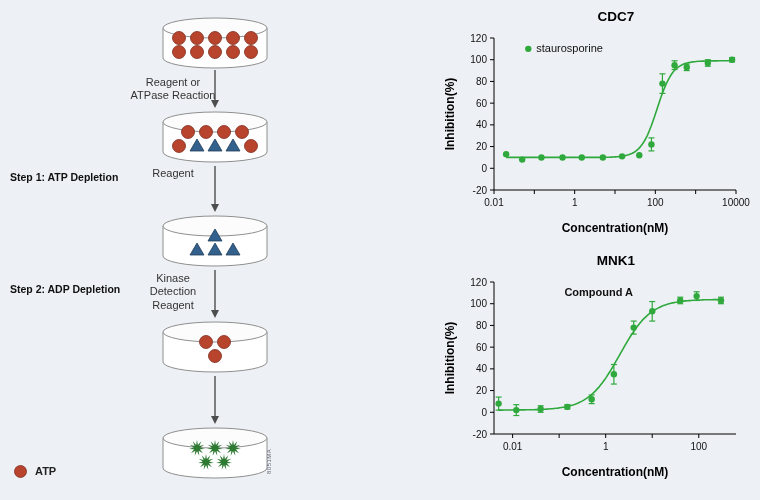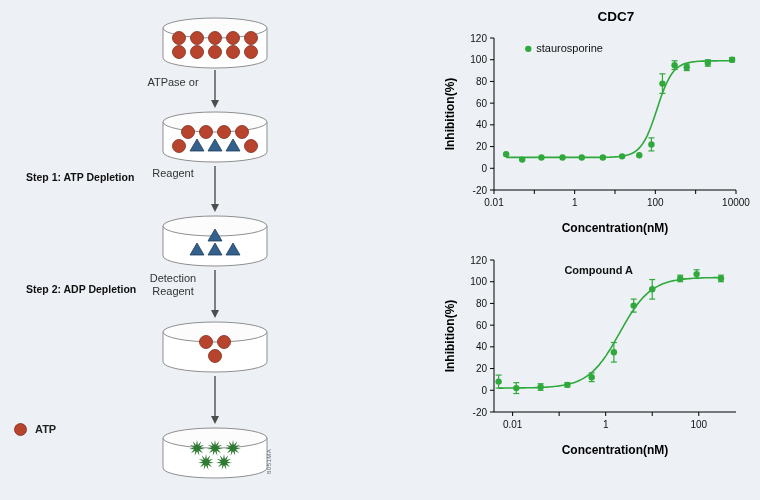--- a/index.html
+++ b/index.html
@@ -2,23 +2,23 @@
 <html><head>
 <meta charset="utf-8">
 <style>
   html,body{margin:0;padding:0;background:#dfe3e8;}
   .screen{position:relative;width:760px;height:500px;background:#edf1f5;
           font-family:"Liberation Sans",sans-serif;overflow:hidden;}
   .diagram-svg{position:absolute;left:0;top:0;}
   .arrow-label{position:absolute;left:104px;width:138px;text-align:center;
                font-size:11px;color:#333;line-height:1.22;}
   .step-label{position:absolute;left:10px;font-size:10.5px;font-weight:bold;
-              color:#101010;white-space:nowrap;margin-left:16px;}
+              color:#101010;white-space:nowrap;}
   .legend{position:absolute;left:12px;top:419px;}
-  .legend-row{display:flex;align-items:center;gap:6px;height:20px;}
+  .legend-row{display:flex;align-items:center;gap:6px;height:20px;margin-top:42px;}
   .legend-label{font-size:11px;font-weight:bold;color:#222;}
   .licon{width:17px;height:17px;display:inline-flex;}
   .watermark{position:absolute;left:266px;top:474px;font-size:6px;color:#667;
              letter-spacing:.5px;transform:rotate(-90deg);transform-origin:left top;}
   .chart{position:absolute;left:442px;width:310px;}
   .chart-title{text-align:center;padding-left:38px;font-size:13.5px;font-weight:bold;
                color:#000;height:22px;line-height:22px;}
   svg.plot{display:block;overflow:visible;}
 </style>
 </head>
@@ -91,28 +91,30 @@
           <line x1="215" y1="270" x2="215" y2="312" stroke="#4d4d4d" stroke-width="1.4"></line>
           <polygon points="211,310 219,310 215,318" fill="#4d4d4d"></polygon>
         </g>
         <g>
           <line x1="215" y1="376" x2="215" y2="418" stroke="#4d4d4d" stroke-width="1.4"></line>
           <polygon points="211,416 219,416 215,424" fill="#4d4d4d"></polygon>
         </g>
       </svg>
 
     <div class="arrow-label" style="top:76px">
-      <div>ATPase or</div>
+      <div>Reagent or</div>
+      <div>ATPase Reaction</div>
     </div>
 
     <div class="arrow-label" style="top:167px">
       <div>Reagent</div>
     </div>
 
     <div class="arrow-label" style="top:272px">
+      <div>Kinase</div>
       <div>Detection</div>
       <div>Reagent</div>
     </div>
 
     <div class="step-label" style="top:171px">Step 1: ATP Depletion</div>
     <div class="step-label" style="top:283px">Step 2: ADP Depletion</div>
 
     <div class="legend">
       <div class="legend-row">
         <span class="licon">
@@ -195,20 +197,21 @@
           <line x1="287.09129614200845" y1="29.54285714285714" x2="293.09129614200845" y2="29.54285714285714" stroke="#2fa83c" stroke-width="1.2"></line>
           <line x1="287.09129614200845" y1="33.885714285714286" x2="293.09129614200845" y2="33.885714285714286" stroke="#2fa83c" stroke-width="1.2"></line>
           <circle cx="290.09129614200845" cy="31.71428571428571" r="3.2" fill="#2fa83c"></circle>
           <circle cx="86.28333333333333" cy="20.857142857142854" r="3.2" fill="#2fa83c"></circle>
           <text x="94.28333333333333" y="24.357142857142854" font-size="11" fill="#111">staurosporine</text>
         </g>
       </svg>
   </div>
 
   <div class="chart" style="top:250px">
+    <div class="chart-title">MNK1</div>
     <svg class="plot" width="310" height="210">
         <g>
           <line x1="52" y1="10" x2="52" y2="162" stroke="#000" stroke-width="1"></line>
           <line x1="52" y1="162" x2="294" y2="162" stroke="#000" stroke-width="1"></line>
           <line x1="48" y1="162" x2="52" y2="162" stroke="#000" stroke-width="1"></line>
           <text x="45" y="165.5" text-anchor="end" font-size="10" fill="#111">-20</text>
           <line x1="48" y1="140.28571428571428" x2="52" y2="140.28571428571428" stroke="#000" stroke-width="1"></line>
           <text x="45" y="143.78571428571428" text-anchor="end" font-size="10" fill="#111">0</text>
           <line x1="48" y1="118.57142857142857" x2="52" y2="118.57142857142857" stroke="#000" stroke-width="1"></line>
           <text x="45" y="122.07142857142857" text-anchor="end" font-size="10" fill="#111">20</text>

